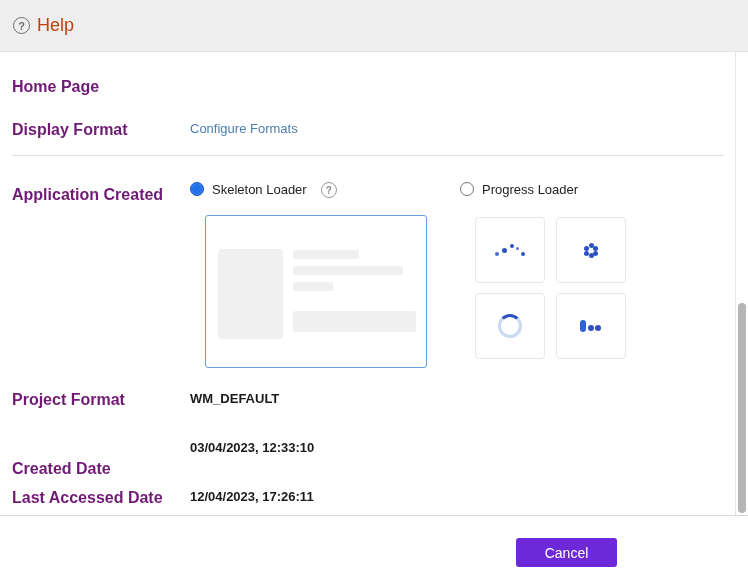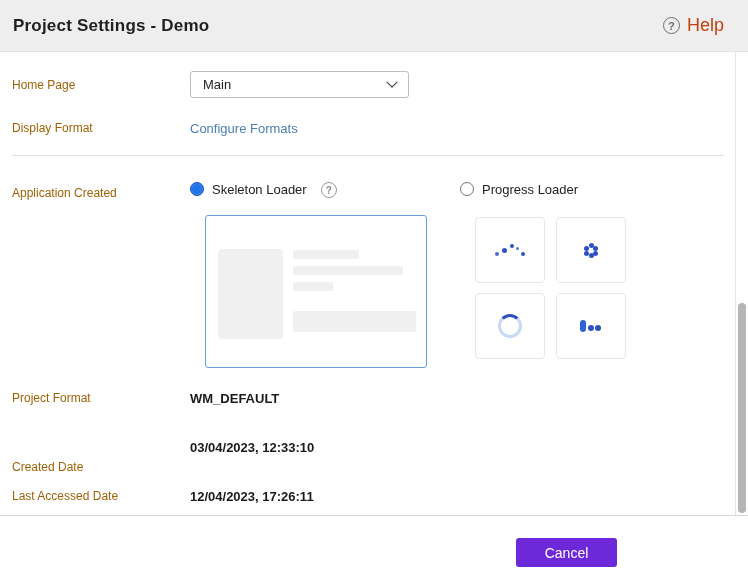--- a/index.html
+++ b/index.html
@@ -12,21 +12,21 @@
     background:#eeeeee; border-bottom:1px solid #e2e2e2;
     display:flex; align-items:center; justify-content:space-between; padding:0 24px 0 13px; }
   .header-title { font-size:17px; font-weight:700; color:#1f1f1f; letter-spacing:.2px; }
   .help { display:flex; align-items:center; gap:7px; cursor:pointer; }
   .qcircle { width:17px; height:17px; border:1.4px solid #6f6f6f; border-radius:50%;
     display:flex; align-items:center; justify-content:center;
     font-size:11px; color:#6f6f6f; font-weight:700; }
   .help-label { font-size:18px; color:#c2410c; }
 
   
-  .label { position:absolute; left:12px; font-size:12px; color:#a16207; }
+  .label { position:absolute; left:12px; font-size:16px; color:#701a75;font-weight:bold; }
   .value { position:absolute; left:190px; font-size:13px; font-weight:700; color:#1a1a1a; }
 
   .select { position:absolute; left:190px; top:71px; width:219px; height:27px;
     border:1px solid #bdbdbd; border-radius:3px; background:#fff;
     display:flex; align-items:center; justify-content:space-between; padding:0 12px; cursor:pointer; }
   .select-value { font-size:13px; color:#1e1e1e; }
   .chevron { width:8px; height:8px; border-right:1.6px solid #3c3c3c; border-bottom:1.6px solid #3c3c3c;
     transform:rotate(45deg) translate(-2px,-2px); }
 
   .link { position:absolute; left:190px; top:121px; font-size:13px; color:#4b7fb0; cursor:pointer; }
@@ -102,32 +102,27 @@
     background:#fff; border-left:1px solid #e5e5e5; }
   .scroll-thumb { position:absolute; left:2px; top:251px; width:8px; height:210px;
     background:#b5b5b5; border-radius:4px; }
 </style>
 </head>
 <body>
 
 <div class="window">
 
   <div class="header">
-    <div class="header-title">Project Settings - Demo</div>
     <div class="help">
       <span class="qcircle">?</span>
       <span class="help-label">Help</span>
     </div>
   </div>
 
   <div class="label" style="top:78px;">Home Page</div>
-  <div class="select">
-    <span class="select-value">Main</span>
-    <span class="chevron"></span>
-  </div>
 
   <div class="label" style="top:121px;">Display Format</div>
   <div class="link">Configure Formats</div>
 
   <div class="divider" style="top:155px;"></div>
 
   <div class="label" style="top:186px;">Application Created</div>
 
   <div class="radio-row" style="left:190px;">
     <span class="radio on"></span>

